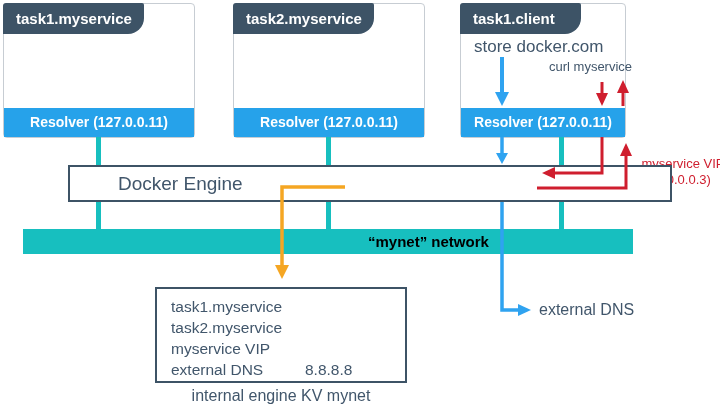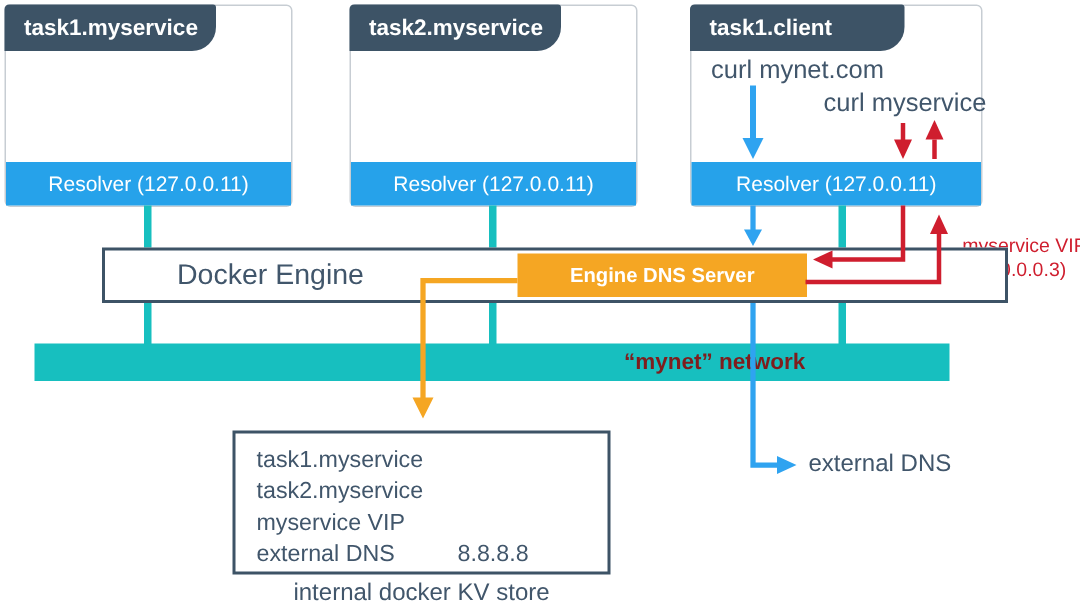--- a/index.html
+++ b/index.html
@@ -6,50 +6,50 @@
   body{font-family:"Liberation Sans",sans-serif;}
   #canvas{position:relative;width:720px;height:405px;overflow:hidden;background:#fff;}
 
   
   .cbox{position:absolute;top:3px;height:135px;background:#fff;
         border:1px solid var(--container-border);border-radius:4px;box-sizing:border-box;}
   .ctab{position:absolute;left:-1px;top:-1px;width:74%;height:31px;background:var(--slate);
         border-radius:3px 2px 16px 0;color:#fff;font-weight:bold;font-size:15px;
         line-height:31px;padding-left:13px;box-sizing:border-box;white-space:nowrap;}
   .resolver{position:absolute;left:0;bottom:0;width:100%;height:29px;background:var(--blue);
-        color:#fff;font-weight:normal;font-size:14px;line-height:29px;text-align:center;margin-top:16px;}
+        color:#fff;font-weight:bold;font-size:14px;line-height:29px;text-align:center;margin-top:16px;}
 
   
   .tealline{position:absolute;top:137px;width:5px;height:93px;background:var(--teal);z-index:1;}
 
   
   #engine{position:absolute;left:68px;top:165px;width:604px;height:37px;background:#fff;
         border:2px solid var(--slate);box-sizing:border-box;z-index:2;}
   #engine-label{position:absolute;left:48px;top:0;height:33px;line-height:33px;
         font-size:19px;color:var(--text-slate);}
   #dnsbox{position:absolute;left:275px;top:2px;width:193px;height:29px;background:var(--orange);
         color:#fff;font-weight:bold;font-size:13.5px;line-height:29px;text-align:center;}
 
   
   #mynet{position:absolute;left:23px;top:229px;width:610px;height:25px;background:var(--teal);z-index:2;}
-  #mynet-label{position:absolute;left:345px;top:0;height:25px;line-height:25px;color:#7f1d1d;
-        font-weight:bold;font-size:15px;white-space:nowrap;margin-left:48px;}
+  #mynet-label{position:absolute;left:345px;top:0;height:25px;line-height:25px;color:#000000;
+        font-weight:bold;font-size:15px;white-space:nowrap;}
 
   
   #kvbox{position:absolute;left:155px;top:287px;width:252px;height:96px;background:#fff;
         border:2px solid var(--slate);box-sizing:border-box;padding:7px 0 0 14px;z-index:2;}
   .kvrow{display:flex;font-size:15.5px;color:var(--text-slate);line-height:21px;}
   .kvkey{width:134px;}
   #kvcaption{position:absolute;left:155px;top:387px;width:252px;text-align:center;
         font-size:16px;color:var(--text-slate);}
 
   
   .lbl{position:absolute;color:var(--text-slate);white-space:nowrap;}
   #curl-docker{left:474px;top:37px;font-size:17px;}
-  #curl-myservice{left:549px;top:59px;font-size:17px;}
+  #curl-myservice{left:549px;top:59px;font-size:13px;}
   #vip-label{left:633px;top:156px;width:100px;text-align:center;color:var(--red);
         font-size:13px;line-height:16px;white-space:normal;}
   #external-dns{left:539px;top:301px;font-size:16px;}
 
   
   #arrows{position:absolute;left:0;top:0;z-index:10;pointer-events:none;}
   .blue-stroke{stroke:var(--arrow-blue);fill:none;}
   .blue-fill{fill:var(--arrow-blue);}
   .red-stroke{stroke:var(--red);fill:none;}
   .red-fill{fill:var(--red);}
@@ -68,31 +68,30 @@
   <div class="cbox" style="left:3px;width:192px">
     <div class="ctab">task1.myservice</div>
     <div class="resolver">Resolver (127.0.0.11)</div>
   </div>
 
   <div class="cbox" style="left:233px;width:192px">
     <div class="ctab">task2.myservice</div>
     <div class="resolver">Resolver (127.0.0.11)</div>
   </div>
 
-  <div class="cbox" style="left:460px;width:195px">
+  <div class="cbox" style="left:460px;width:166px">
     <div class="ctab">task1.client</div>
     <div class="resolver">Resolver (127.0.0.11)</div>
   </div>
 
-  <div class="lbl" id="curl-docker">curl mynet.com</div>
+  <div class="lbl" id="curl-docker">store docker.com</div>
   <div class="lbl" id="curl-myservice">curl myservice</div>
 
   <div id="engine">
     <div id="engine-label">Docker Engine</div>
-    <div id="dnsbox">Engine DNS Server</div>
   </div>
 
   <div class="lbl" id="vip-label">
     <div>myservice VIP</div>
     <div>(10.0.0.3)</div>
   </div>
 
   <div id="mynet">
     <div id="mynet-label">“mynet” network</div>
   </div>
@@ -107,21 +106,21 @@
       <span class="kvkey">task2.myservice</span>
     </div>
     <div class="kvrow">
       <span class="kvkey">myservice VIP</span>
     </div>
     <div class="kvrow">
       <span class="kvkey">external DNS</span>
       <span class="kvval">8.8.8.8</span>
     </div>
   </div>
-  <div id="kvcaption">internal docker KV store</div>
+  <div id="kvcaption">internal engine KV mynet</div>
 
   <svg id="arrows" width="720" height="405" viewBox="0 0 720 405">
 
     <g>
       <line class="blue-stroke" x1="502" y1="57" x2="502" y2="93" stroke-width="4"></line>
       <polygon class="blue-fill" points="502,106 495,92 509,92"></polygon>
     </g>
 
     <g>
       <line class="blue-stroke" x1="502" y1="137" x2="502" y2="154" stroke-width="3.5"></line>

